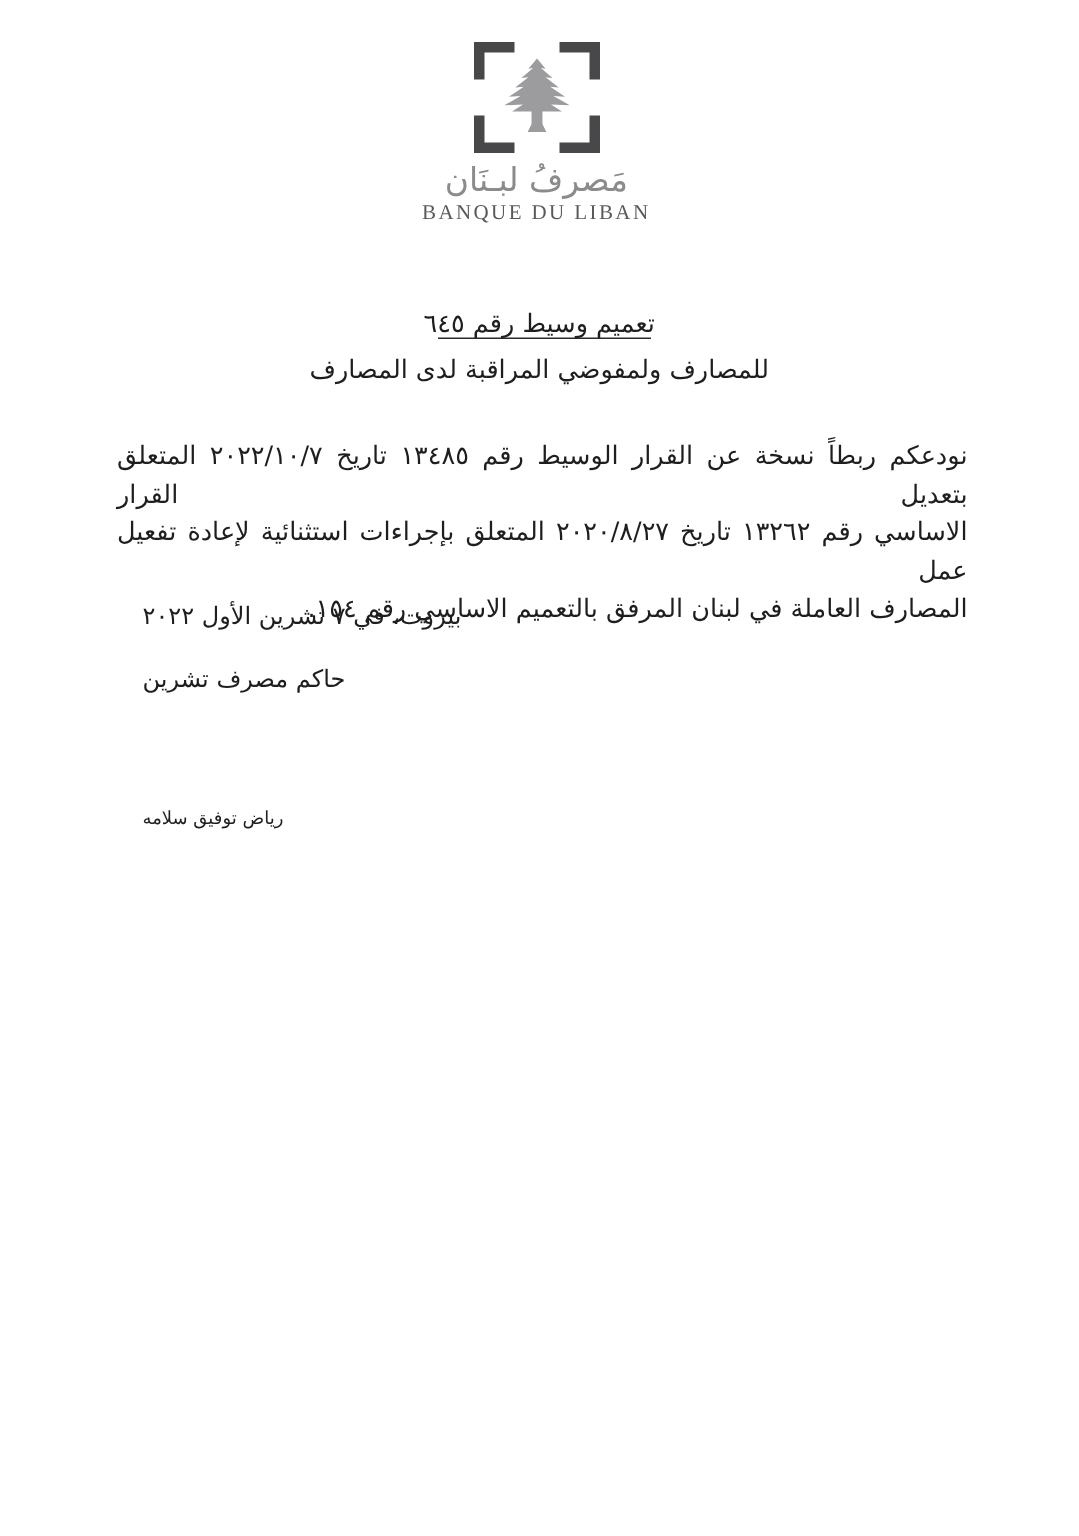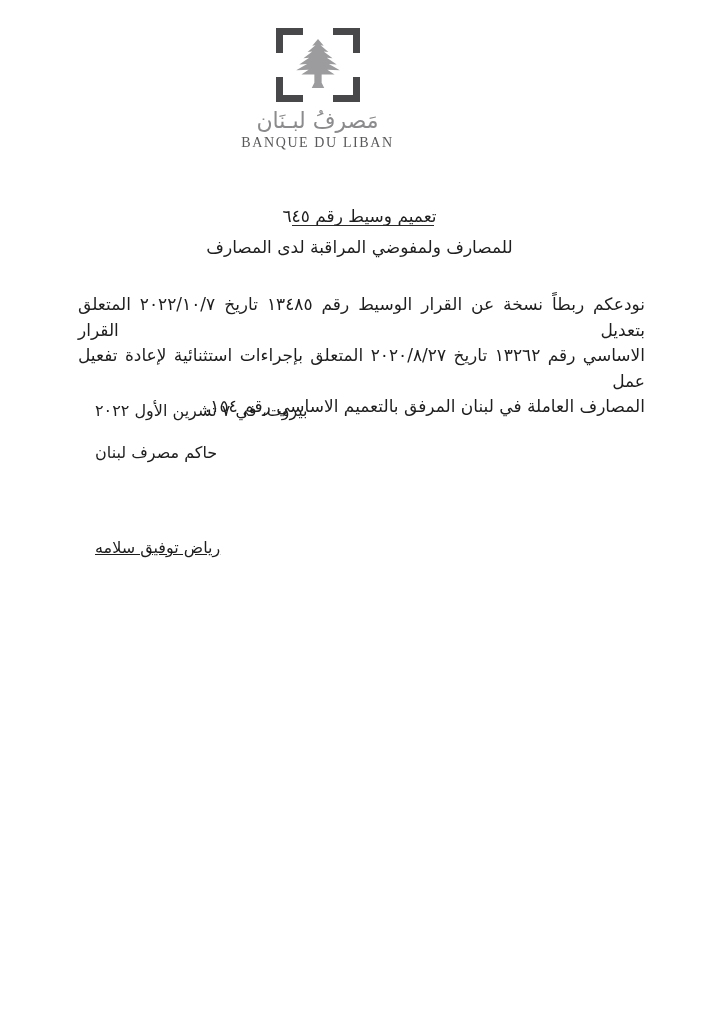--- a/index.html
+++ b/index.html
@@ -8,21 +8,21 @@
     width:719px;height:1024px;
     margin:0 auto;
     background:#ffffff;
     font-family:"DejaVu Sans",sans-serif;
     color:#1e1e1e;
     overflow:hidden;
   }
   
   .logo-block{
     position:absolute;top:28px;left:0;width:635px;
-    display:flex;flex-direction:column;align-items:center;
+    display:flex;flex-direction:column;align-items:center;padding-left:40px;
   }
   .emblem{width:84px;height:74px;display:block;}
   .arabic-wordmark{
     margin-top:6px;
     font-size:22px;line-height:26px;
     color:#8b8b8d;
     direction:rtl;
     letter-spacing:1px;
   }
   .french-wordmark{
@@ -69,21 +69,21 @@
     font-size:16px;color:#1e1e1e;
   }
   .signatory-title{
     position:absolute;top:443px;left:95px;
     direction:rtl;white-space:nowrap;
     font-size:16px;color:#1e1e1e;
   }
   .signatory-name{
     position:absolute;top:538px;left:95px;
     direction:rtl;white-space:nowrap;
-    font-size:16px;color:#1e1e1e;text-decoration:underline;
+    font-size:12px;color:#1e1e1e;
   }
 </style>
 </head>
 <body>
 
 <div class="page">
 
   <div class="logo-block">
     <svg class="emblem" viewBox="0 0 84 74" xmlns="http://www.w3.org/2000/svg" aria-hidden="true">
 
@@ -119,16 +119,16 @@
   <div class="audience-line">للمصارف ولمفوضي المراقبة لدى المصارف</div>
 
   <div class="body-block" dir="rtl">
     <div class="body-line">نودعكم ربطاً نسخة عن القرار الوسيط رقم ١٣٤٨٥ تاريخ ٢٠٢٢/١٠/٧ المتعلق بتعديل القرار</div>
     <div class="body-line">الاساسي رقم ١٣٢٦٢ تاريخ ٢٠٢٠/٨/٢٧ المتعلق بإجراءات استثنائية لإعادة تفعيل عمل</div>
     <div class="body-line last">المصارف العاملة في لبنان المرفق بالتعميم الاساسي رقم ١٥٤.</div>
   </div>
 
   <div class="date-line">بيروت، في ٧ تشرين الأول ٢٠٢٢</div>
 
-  <div class="signatory-title">حاكم مصرف لبنان</div>
+  <div class="signatory-title">حاكم مصرف تشرين</div>
   <div class="signatory-name">رياض توفيق سلامه</div>
 
 </div>
 
 </body></html>

